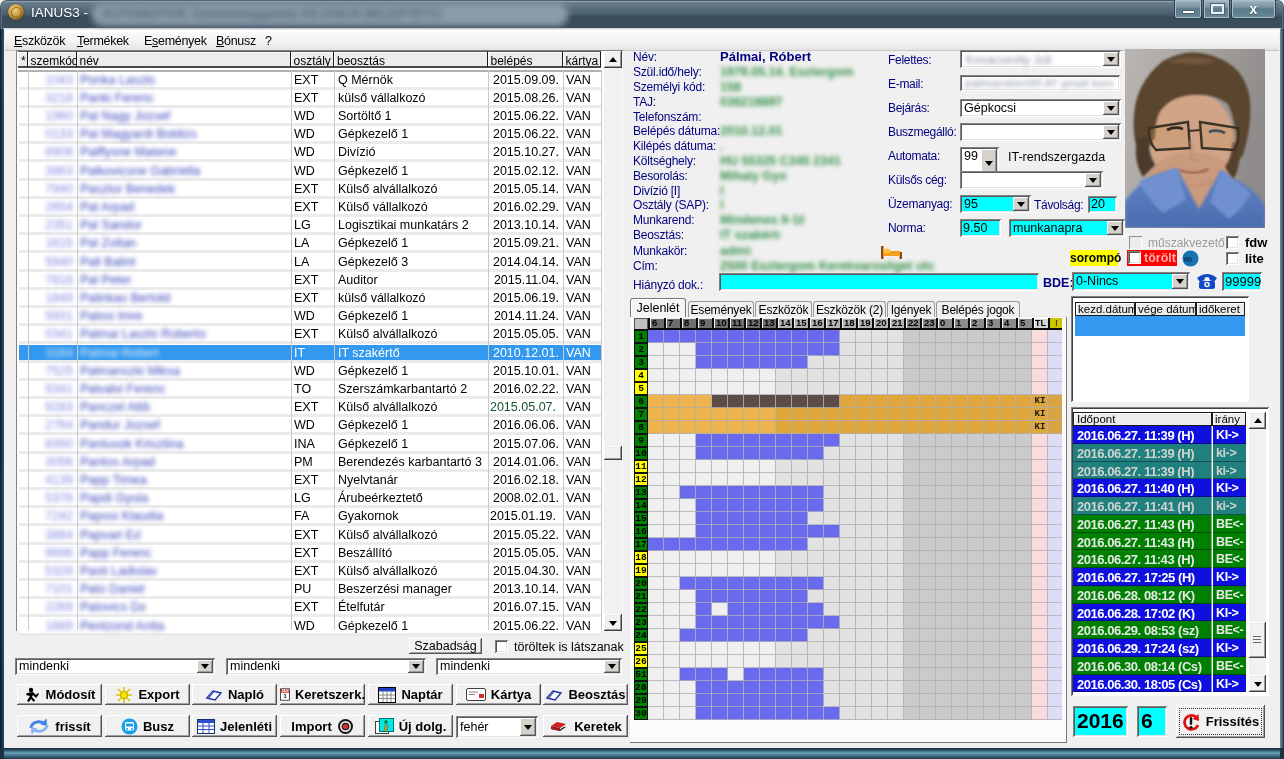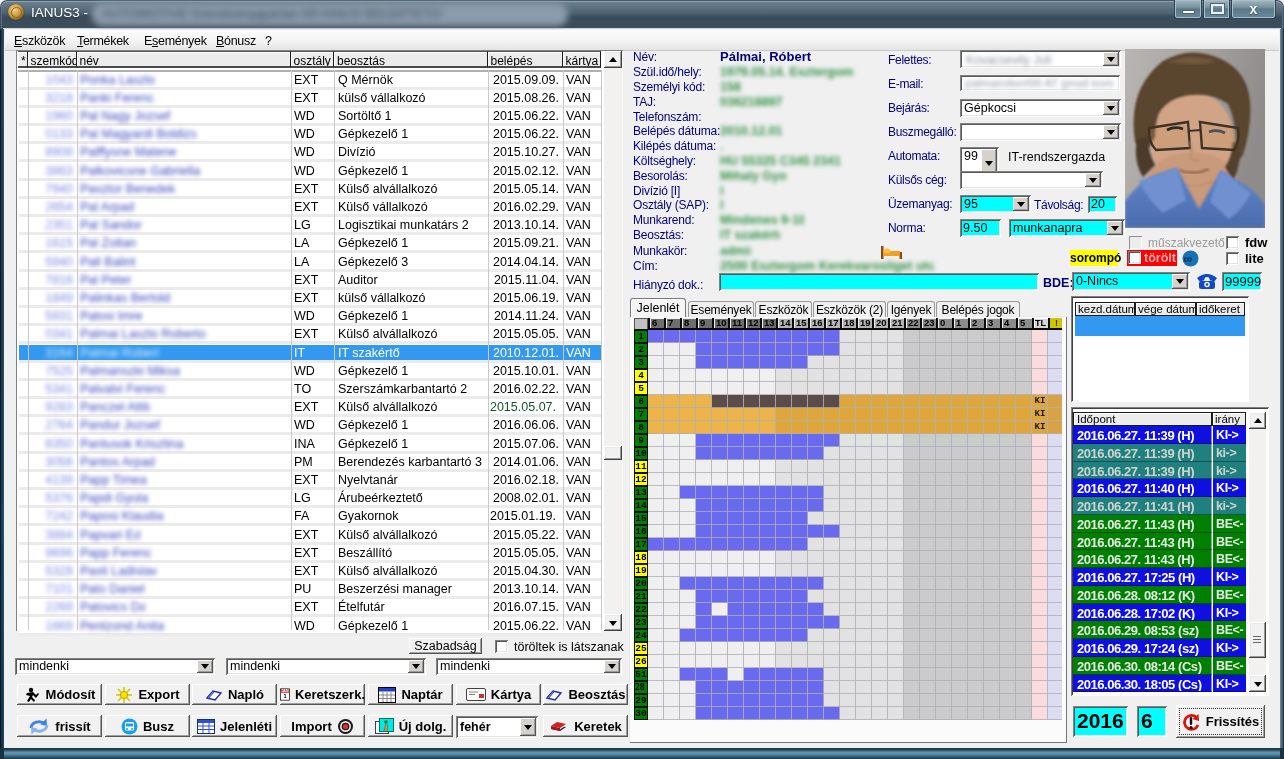--- a/index.html
+++ b/index.html
@@ -438,21 +438,21 @@
 <div class="ab btn" style="left:368px;top:715px;width:85px;height:22px;">
       <svg width="19" height="16" viewBox="0 0 19 16">
         <rect x="0.5" y="3.5" width="13" height="12" fill="#fff" stroke="#404040"></rect>
         <rect x="4.5" y="0.5" width="14" height="13" fill="#00e8e8" stroke="#007070"></rect>
         <circle cx="11" cy="4" r="1.8" fill="#207030"></circle>
         <path d="M9 13 L10.5 6.5 L13 7.5 L12 13" fill="#d0a020" stroke="#555" stroke-width="0.6"></path>
       </svg>
       <span>Új dolg.</span>
     </div>
 <div class="ab sunk" style="left:456px;top:716px;width:82px;height:22px;background:#fff;">
-      <div style="position:absolute;left:4px;top:4px;font-size:12.5px;color:#000;font-weight:bold;white-space:nowrap;">fehér</div>
+      <div style="position:absolute;left:4px;top:4px;font-size:12.5px;color:#000;font-weight:normal;white-space:nowrap;">fehér</div>
       <div class="ddarrow"></div>
     </div>
 <div class="ab btn" style="left:543px;top:715px;width:85px;height:22px;">
       <svg width="20" height="15" viewBox="0 0 20 15">
         <path d="M2 10 L8 6 L17 8 L11 12 Z" fill="#181830"></path>
         <path d="M2 8.5 L8 4.5 L17 6.5 L11 10.5 Z" fill="#e8e8e8"></path>
         <path d="M2 7 L8 3 L17 5 L11 9 Z" fill="#d02020"></path>
         <path d="M2 7 L2 10 L11 12 L11 9" fill="#a01818"></path>
       </svg>
       <span>Keretek</span>
@@ -697,21 +697,21 @@
 <div class="ab" style="left:728px;top:603px;width:96px;height:13px;background:#6a6aee;"></div>
 <div class="ab" style="left:634px;top:616px;width:14px;height:13px;background:#008000;border:1px solid #111;box-shadow:0 -1px 0 #111;color:#000;font-size:9.5px;font-weight:bold;text-align:center;line-height:11px;font-family:'Liberation Mono',monospace;">23</div>
 <div class="ab" style="left:696px;top:616px;width:144px;height:13px;background:#6a6aee;"></div>
 <div class="ab" style="left:634px;top:629px;width:14px;height:13px;background:#008000;border:1px solid #111;box-shadow:0 -1px 0 #111;color:#000;font-size:9.5px;font-weight:bold;text-align:center;line-height:11px;font-family:'Liberation Mono',monospace;">24</div>
 <div class="ab" style="left:680px;top:629px;width:128px;height:13px;background:#6a6aee;"></div>
 <div class="ab" style="left:634px;top:642px;width:14px;height:13px;background:#ffff00;border:1px solid #111;box-shadow:0 -1px 0 #111;color:#000;font-size:9.5px;font-weight:bold;text-align:center;line-height:11px;font-family:'Liberation Mono',monospace;">25</div>
 <div class="ab" style="left:634px;top:655px;width:14px;height:13px;background:#ffff00;border:1px solid #111;box-shadow:0 -1px 0 #111;color:#000;font-size:9.5px;font-weight:bold;text-align:center;line-height:11px;font-family:'Liberation Mono',monospace;">26</div>
 <div class="ab" style="left:634px;top:668px;width:14px;height:13px;background:#008000;border:1px solid #111;box-shadow:0 -1px 0 #111;color:#000;font-size:9.5px;font-weight:bold;text-align:center;line-height:11px;font-family:'Liberation Mono',monospace;">51</div>
 <div class="ab" style="left:680px;top:668px;width:48px;height:13px;background:#6a6aee;"></div>
 <div class="ab" style="left:744px;top:668px;width:80px;height:13px;background:#6a6aee;"></div>
-<div class="ab" style="left:634px;top:681px;width:14px;height:13px;background:#008000;border:1px solid #111;box-shadow:0 -1px 0 #111;color:#000;font-size:9.5px;font-weight:bold;text-align:left;line-height:11px;font-family:Liberation Serif, serif;">28</div>
+<div class="ab" style="left:634px;top:681px;width:14px;height:13px;background:#008000;border:1px solid #111;box-shadow:0 -1px 0 #111;color:#000;font-size:9.5px;font-weight:bold;text-align:left;line-height:11px;font-family:Liberation Mono, monospace;">28</div>
 <div class="ab" style="left:696px;top:681px;width:128px;height:13px;background:#6a6aee;"></div>
 <div class="ab" style="left:634px;top:694px;width:14px;height:13px;background:#008000;border:1px solid #111;box-shadow:0 -1px 0 #111;color:#000;font-size:9.5px;font-weight:bold;text-align:center;line-height:11px;font-family:'Liberation Mono',monospace;">29</div>
 <div class="ab" style="left:696px;top:694px;width:128px;height:13px;background:#6a6aee;"></div>
 <div class="ab" style="left:634px;top:707px;width:14px;height:13px;background:#008000;border:1px solid #111;box-shadow:0 -1px 0 #111;color:#000;font-size:9.5px;font-weight:bold;text-align:center;line-height:11px;font-family:'Liberation Mono',monospace;">30</div>
 <div class="ab" style="left:696px;top:707px;width:144px;height:13px;background:#6a6aee;"></div>
 <div class="ab" style="left:648px;top:330px;width:414px;height:390px;background:repeating-linear-gradient(90deg,transparent 0,transparent 15px,rgba(175,175,185,0.85) 15px,rgba(175,175,185,0.85) 16px),repeating-linear-gradient(180deg,transparent 0,transparent 12px,rgba(175,175,180,0.8) 12px,rgba(175,175,180,0.8) 13px);"></div>
 <div class="ab" style="left:1071px;top:296px;width:178px;height:106px;background:#fff;box-shadow:inset 1px 1px 0 #808080,inset -1px -1px 0 #fff,inset 2px 2px 0 #404040;"></div>
 <div class="ab" style="left:1075px;top:302px;width:60px;height:14px;background:#ececec;border:1px solid #1a1a1a;box-shadow:inset 1px 1px 0 #fff;font-size:11.5px;padding-left:2px;overflow:hidden;white-space:nowrap;">kezd.dátum</div>
 <div class="ab" style="left:1135px;top:302px;width:61px;height:14px;background:#ececec;border:1px solid #1a1a1a;box-shadow:inset 1px 1px 0 #fff;font-size:11.5px;padding-left:2px;overflow:hidden;white-space:nowrap;">vége dátum</div>
 <div class="ab" style="left:1196px;top:302px;width:49px;height:14px;background:#ececec;border:1px solid #1a1a1a;box-shadow:inset 1px 1px 0 #fff;font-size:11.5px;padding-left:2px;overflow:hidden;white-space:nowrap;">időkeret</div>

